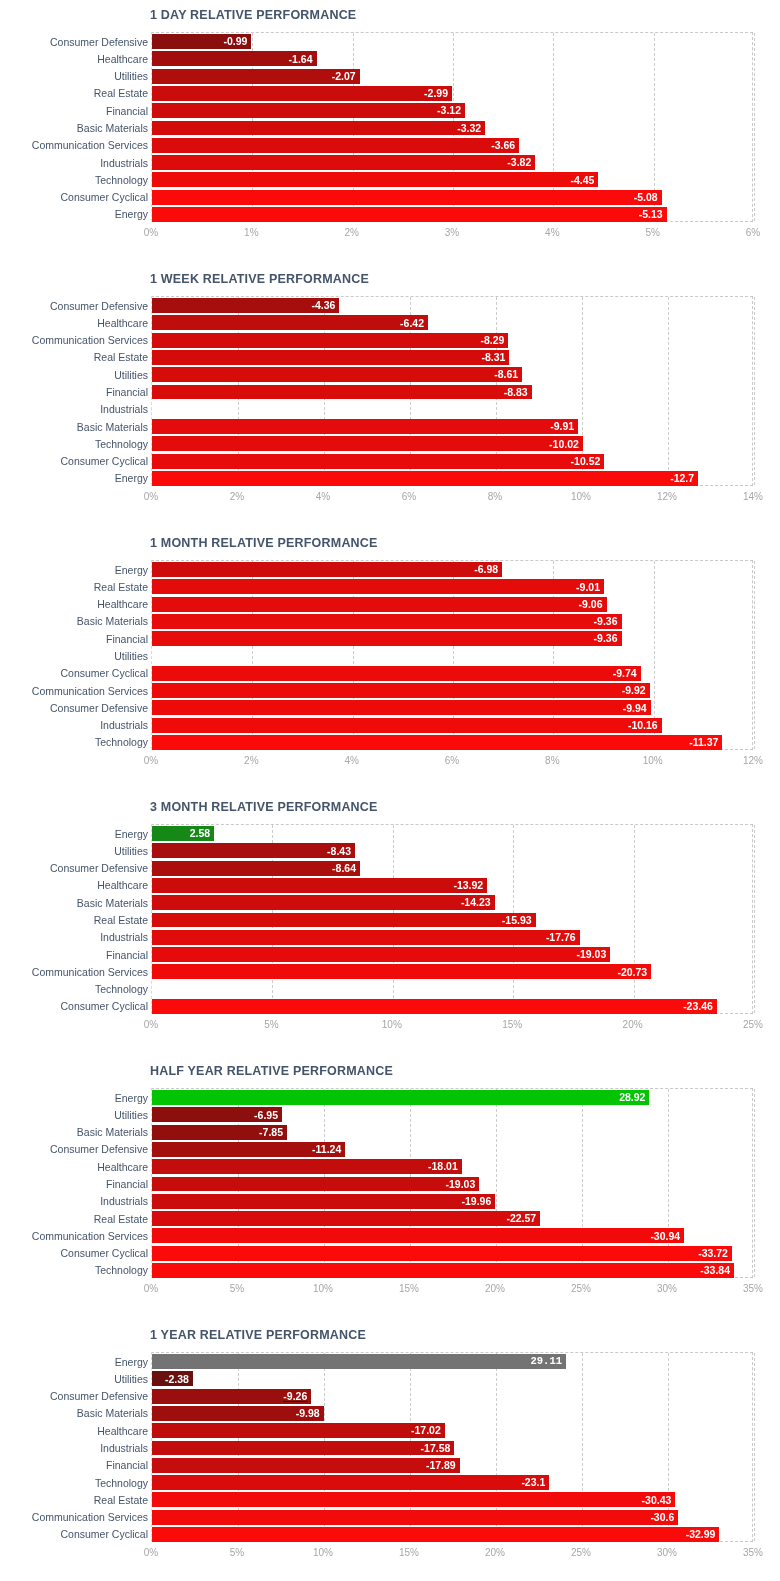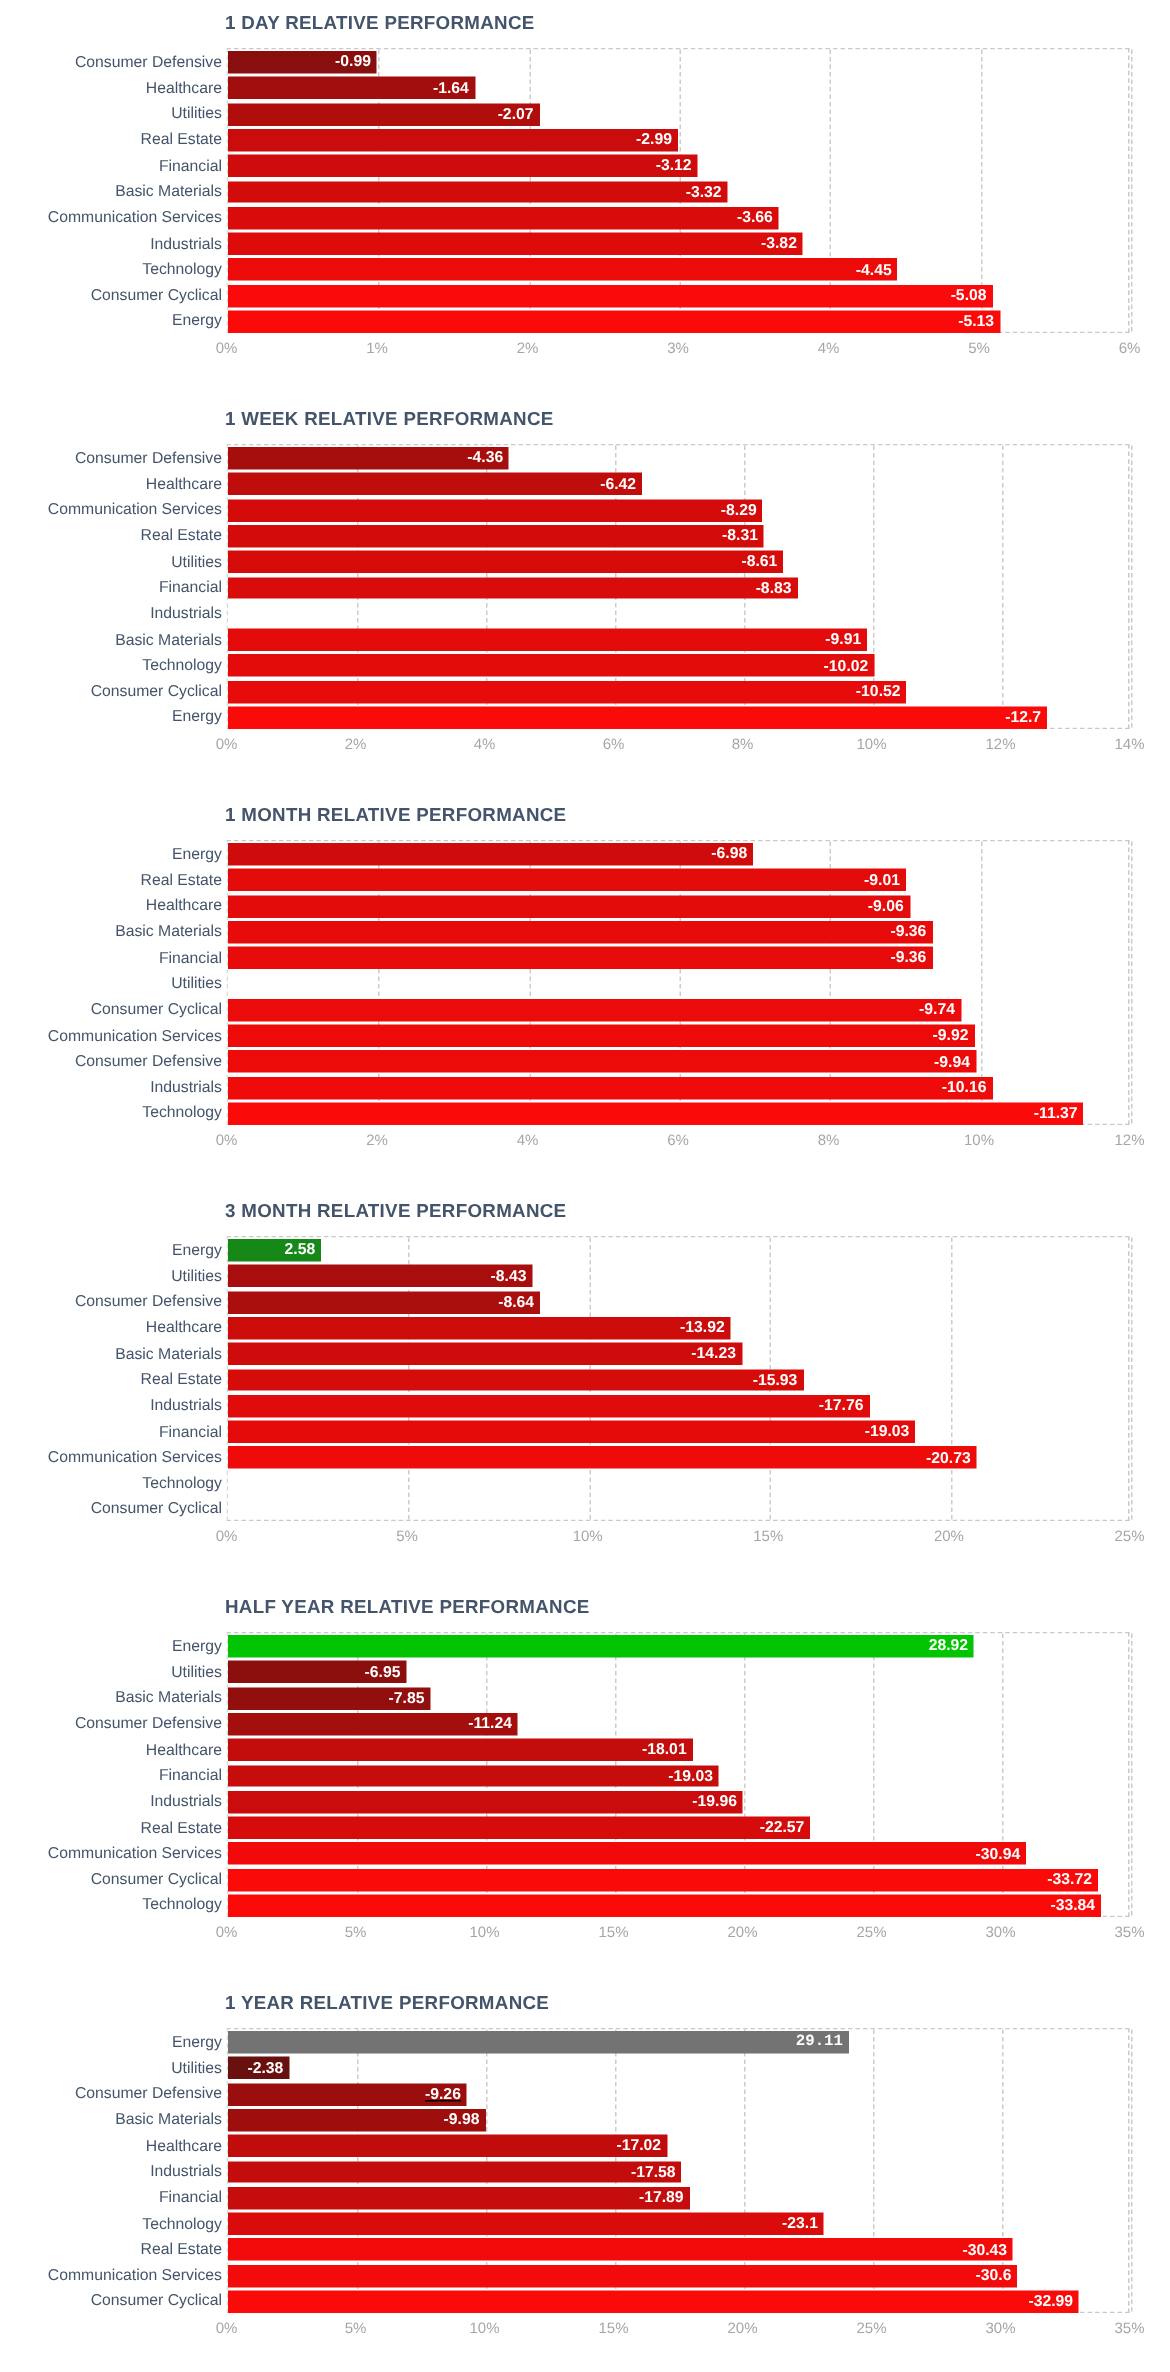--- a/index.html
+++ b/index.html
@@ -415,20 +415,23 @@
             <div class="cat-label">Communication Services</div>
             <div class="bar" style="width: 499.178px; top: 1.2px; height: 14.8727px; bottom: auto; background: rgb(238, 11, 10);">
               <span class="bar-value">-20.73</span>
             </div>
           </div>
           <div class="row" style="top: 155.455px; height: 17.2727px;">
             <div class="cat-label">Technology</div>
           </div>
           <div class="row" style="top: 172.727px; height: 17.2727px;">
             <div class="cat-label">Consumer Cyclical</div>
+            <div class="bar" style="width: 564.917px; top: 1.2px; height: 14.8727px; bottom: auto; background: rgb(251, 10, 10);">
+              <span class="bar-value">-23.46</span>
+            </div>
           </div>
         </div>
       </div>
       <div class="xaxis" style="top: 225px; width: 602px;">
         <div class="xtick" style="left: 0px;">0%</div>
         <div class="xtick" style="left: 120.4px;">5%</div>
         <div class="xtick" style="left: 240.8px;">10%</div>
         <div class="xtick" style="left: 361.2px;">15%</div>
         <div class="xtick" style="left: 481.6px;">20%</div>
         <div class="xtick" style="left: 602px;">25%</div>
@@ -446,21 +449,21 @@
         <div class="gridline" style="left: 602px;"></div>
         <div class="rows">
           <div class="row" style="top: 0px; height: 17.2727px;">
             <div class="cat-label">Energy</div>
             <div class="bar" style="width: 497.424px; top: 1.2px; height: 14.8727px; bottom: auto; background: rgb(2, 196, 3);">
               <span class="bar-value">28.92</span>
             </div>
           </div>
           <div class="row" style="top: 17.2727px; height: 17.2727px;">
             <div class="cat-label">Utilities</div>
-            <div class="bar" style="width: 119px; top: 1.2px; height: 14.8727px; bottom: auto; background: rgb(139, 15, 13);">
+            <div class="bar" style="width: 130px; top: 1.2px; height: 14.8727px; bottom: auto; background: rgb(139, 15, 13);">
               <span class="bar-value">-6.95</span>
             </div>
           </div>
           <div class="row" style="top: 34.5455px; height: 17.2727px;">
             <div class="cat-label">Basic Materials</div>
             <div class="bar" style="width: 135.02px; top: 1.2px; height: 14.8727px; bottom: auto; background: rgb(145, 15, 13);">
               <span class="bar-value">-7.85</span>
             </div>
           </div>
           <div class="row" style="top: 51.8182px; height: 17.2727px;">

